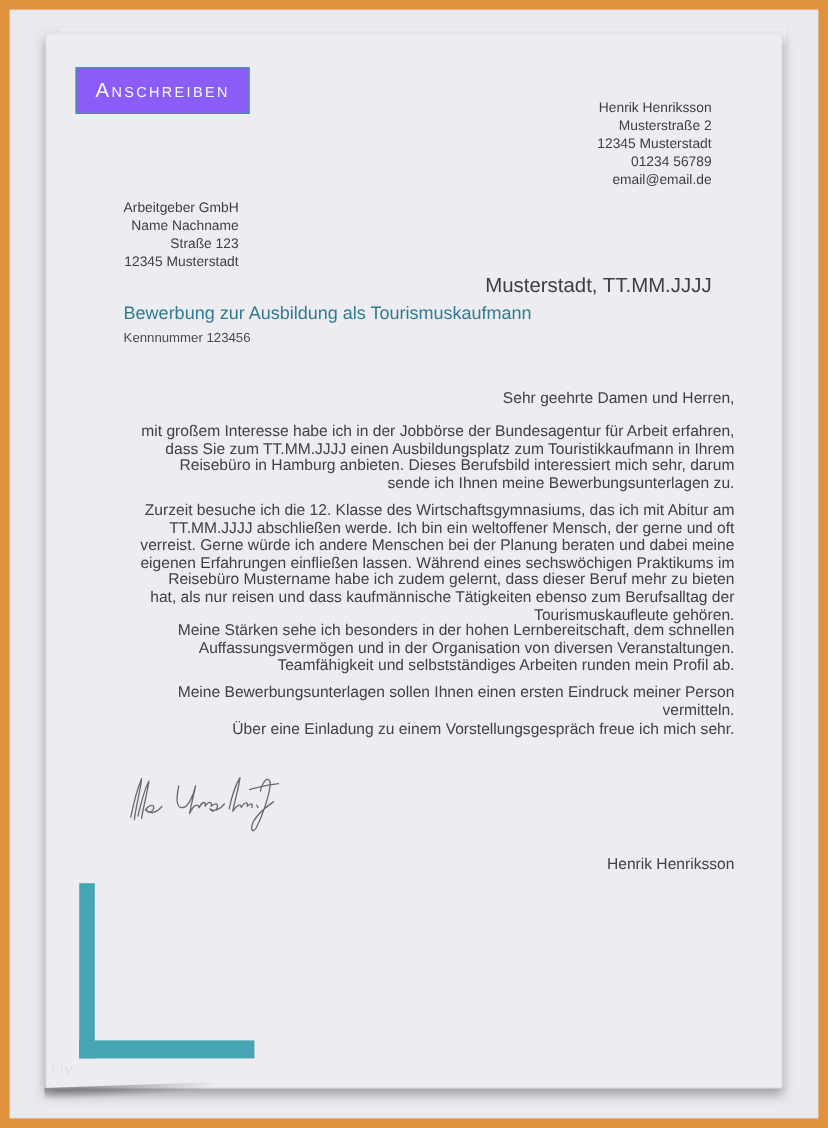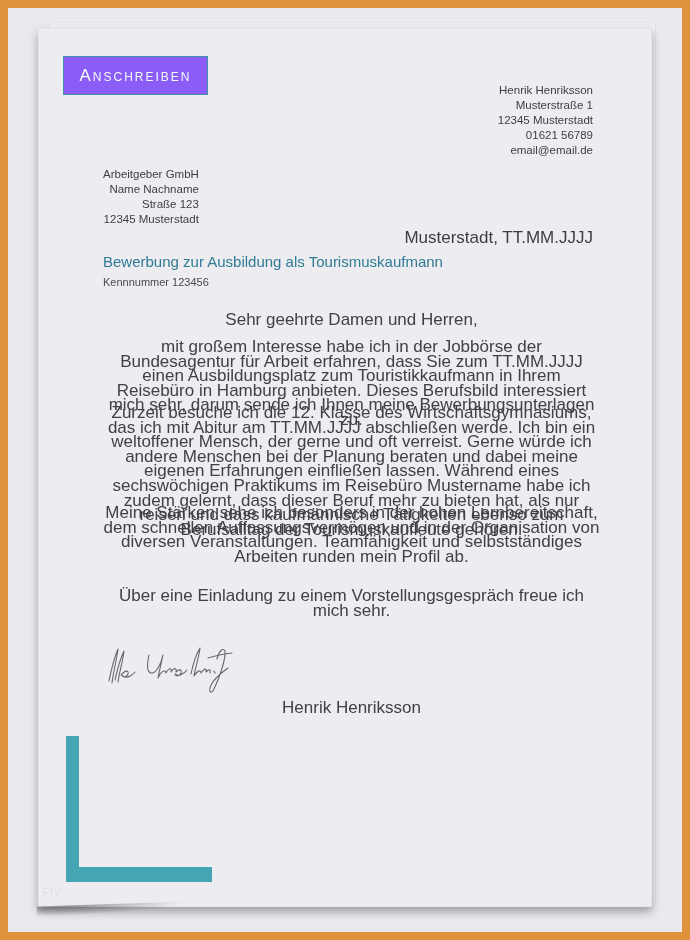--- a/index.html
+++ b/index.html
@@ -42,22 +42,22 @@
   .dateline{
     position:absolute;right:58px;top:199px;
     color:#3d3d42;font-size:17px;
   }
   .subject{position:absolute;left:64px;top:224px;width:500px;}
   .subject h1{
     margin:0;color:#2f7b93;font-size:15px;font-weight:normal;line-height:18px;
   }
   .subject .ref{margin-top:5px;color:#4a4a50;font-size:11px;}
   .para{
-    position:absolute;left:64px;width:497px;margin:0;
-    color:#404045;font-size:17px;line-height:14.6px;text-align:center;
+    position:absolute;left:64px;width:497px;margin:12px;
+    color:#404045;font-size:13px;line-height:14.6px;text-align:right;
   }
   .salutation{top:284px;}
   .p1{top:311px;}
   .p2{top:377px;}
   .p3{top:477px;}
   .p4{top:529px;}
   .p5{top:560px;}
   .regards{top:595px;}
   .signature{position:absolute;left:62px;top:612px;}
   .signer{top:672px;}
@@ -82,23 +82,23 @@
   <div class="backsheet"></div>
 
   <div class="paper">
 
     <div class="label-box">
       <span>Anschreiben</span>
     </div>
 
     <div class="sender addr">
       <div>Henrik Henriksson</div>
-      <div>Musterstraße 1</div>
+      <div>Musterstraße 2</div>
       <div>12345 Musterstadt</div>
-      <div>01621 56789</div>
+      <div>01234 56789</div>
       <div>email@email.de</div>
     </div>
 
     <div class="recipient addr">
       <div>Arbeitgeber GmbH</div>
       <div>Name Nachname</div>
       <div>Straße 123</div>
       <div>12345 Musterstadt</div>
     </div>
 
@@ -106,20 +106,21 @@
 
     <div class="subject">
       <h1>Bewerbung zur Ausbildung als Tourismuskaufmann</h1>
       <div class="ref">Kennnummer 123456</div>
     </div>
 
     <p class="para salutation">Sehr geehrte Damen und Herren,</p>
     <p class="para p1">mit großem Interesse habe ich in der Jobbörse der Bundesagentur für Arbeit erfahren, dass Sie zum TT.MM.JJJJ einen Ausbildungsplatz zum Touristikkaufmann in Ihrem Reisebüro in Hamburg anbieten. Dieses Berufsbild interessiert mich sehr, darum sende ich Ihnen meine Bewerbungsunterlagen zu.</p>
     <p class="para p2">Zurzeit besuche ich die 12. Klasse des Wirtschaftsgymnasiums, das ich mit Abitur am TT.MM.JJJJ abschließen werde. Ich bin ein weltoffener Mensch, der gerne und oft verreist. Gerne würde ich andere Menschen bei der Planung beraten und dabei meine eigenen Erfahrungen einfließen lassen. Während eines sechswöchigen Praktikums im Reisebüro Mustername habe ich zudem gelernt, dass dieser Beruf mehr zu bieten hat, als nur reisen und dass kaufmännische Tätigkeiten ebenso zum Berufsalltag der Tourismuskaufleute gehören.</p>
     <p class="para p3">Meine Stärken sehe ich besonders in der hohen Lernbereitschaft, dem schnellen Auffassungsvermögen und in der Organisation von diversen Veranstaltungen. Teamfähigkeit und selbstständiges Arbeiten runden mein Profil ab.</p>
+    <p class="para p4">Meine Bewerbungsunterlagen sollen Ihnen einen ersten Eindruck meiner Person vermitteln.</p>
     <p class="para p5">Über eine Einladung zu einem Vorstellungsgespräch freue ich mich sehr.</p>
 
 
     <div class="signature" aria-label="Ihre Unterschrift">
       <svg width="165" height="62" viewBox="0 0 165 62">
         <path class="sig-stroke" d="M8 40 C10 30 14 15 17 8 C16 18 12 32 11 42"></path>
         <path class="sig-stroke" d="M14 39 C16 30 20 16 23 10 C22 19 18 33 17 41"></path>
         <path class="sig-stroke" d="M20 34 C24 29 28 29 27 33 C26 36 22 37 21 34 C24 38 30 36 34 31"></path>
         <path class="sig-stroke" d="M48 14 C46 23 46 31 50 32 C55 33 60 23 62 14 C60 23 58 31 57 37 C60 30 64 28 65 32 C68 26 71 27 70 31 C73 26 76 27 75 31 C78 28 81 28 80 32 C79 35 75 36 74 33 C77 36 83 33 86 29"></path>
         <path class="sig-stroke" d="M90 33 C92 23 96 12 99 7 C98 16 94 28 93 35 C96 30 100 28 100 32 C103 27 106 27 105 31 C108 28 110 28 109 32"></path>

